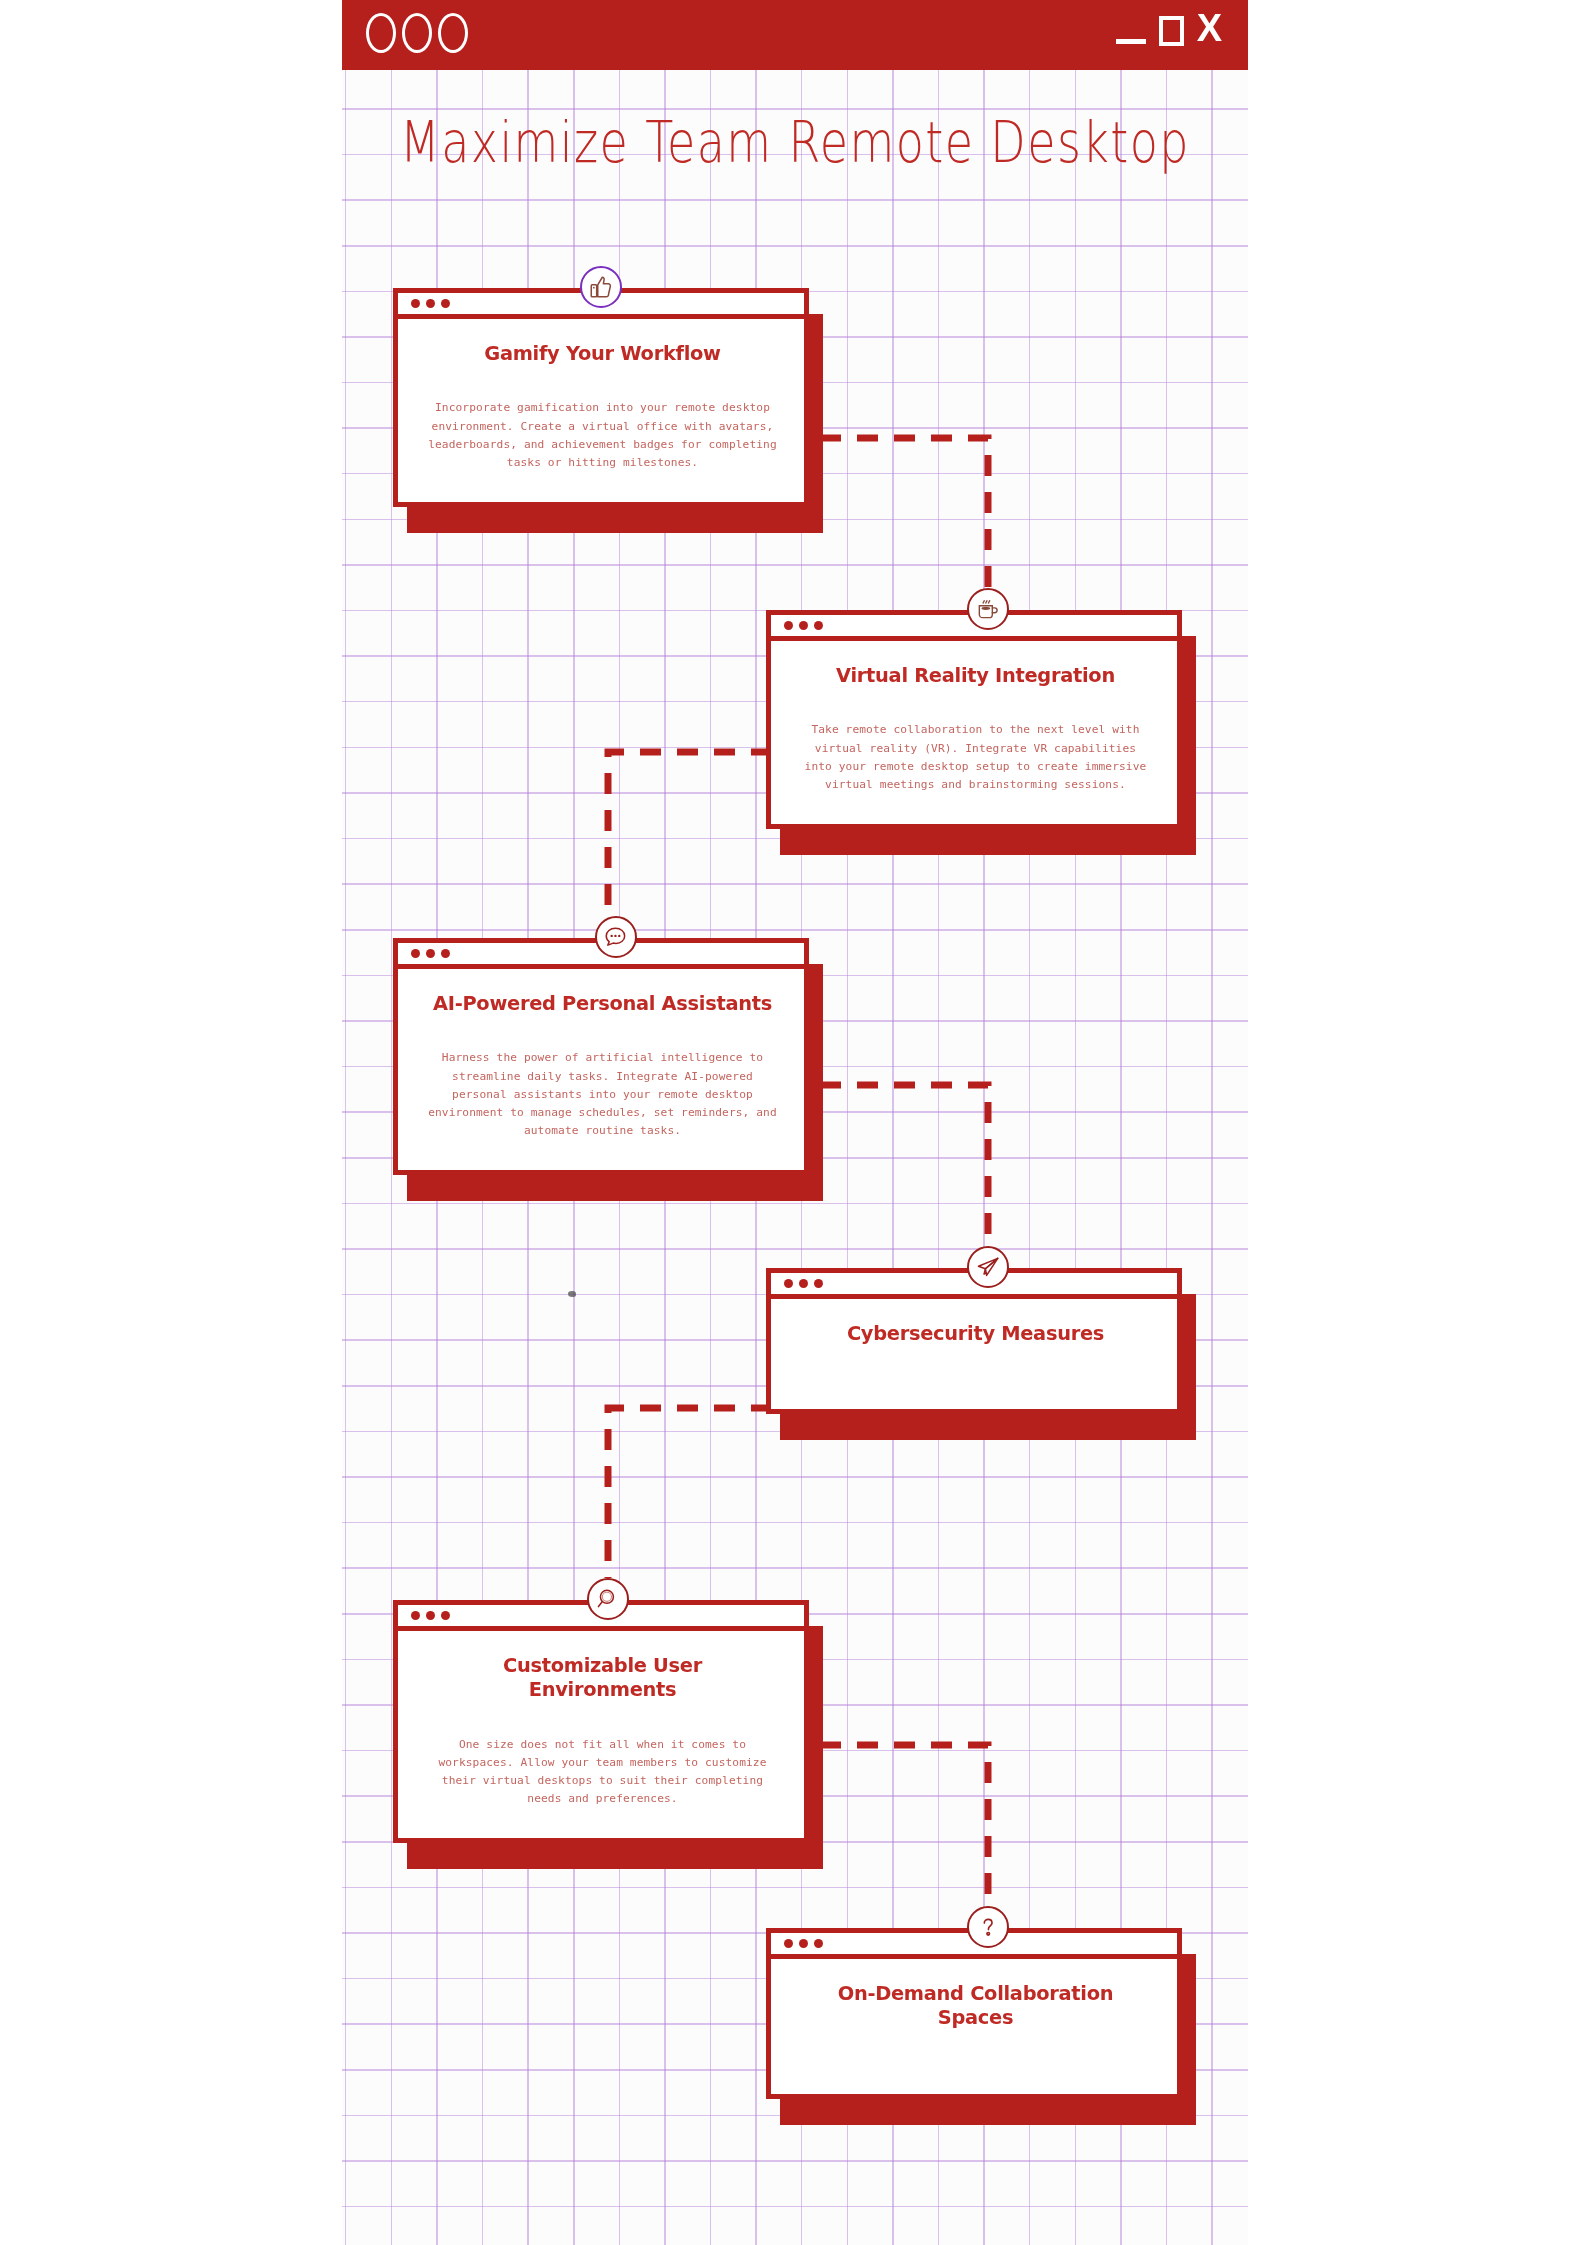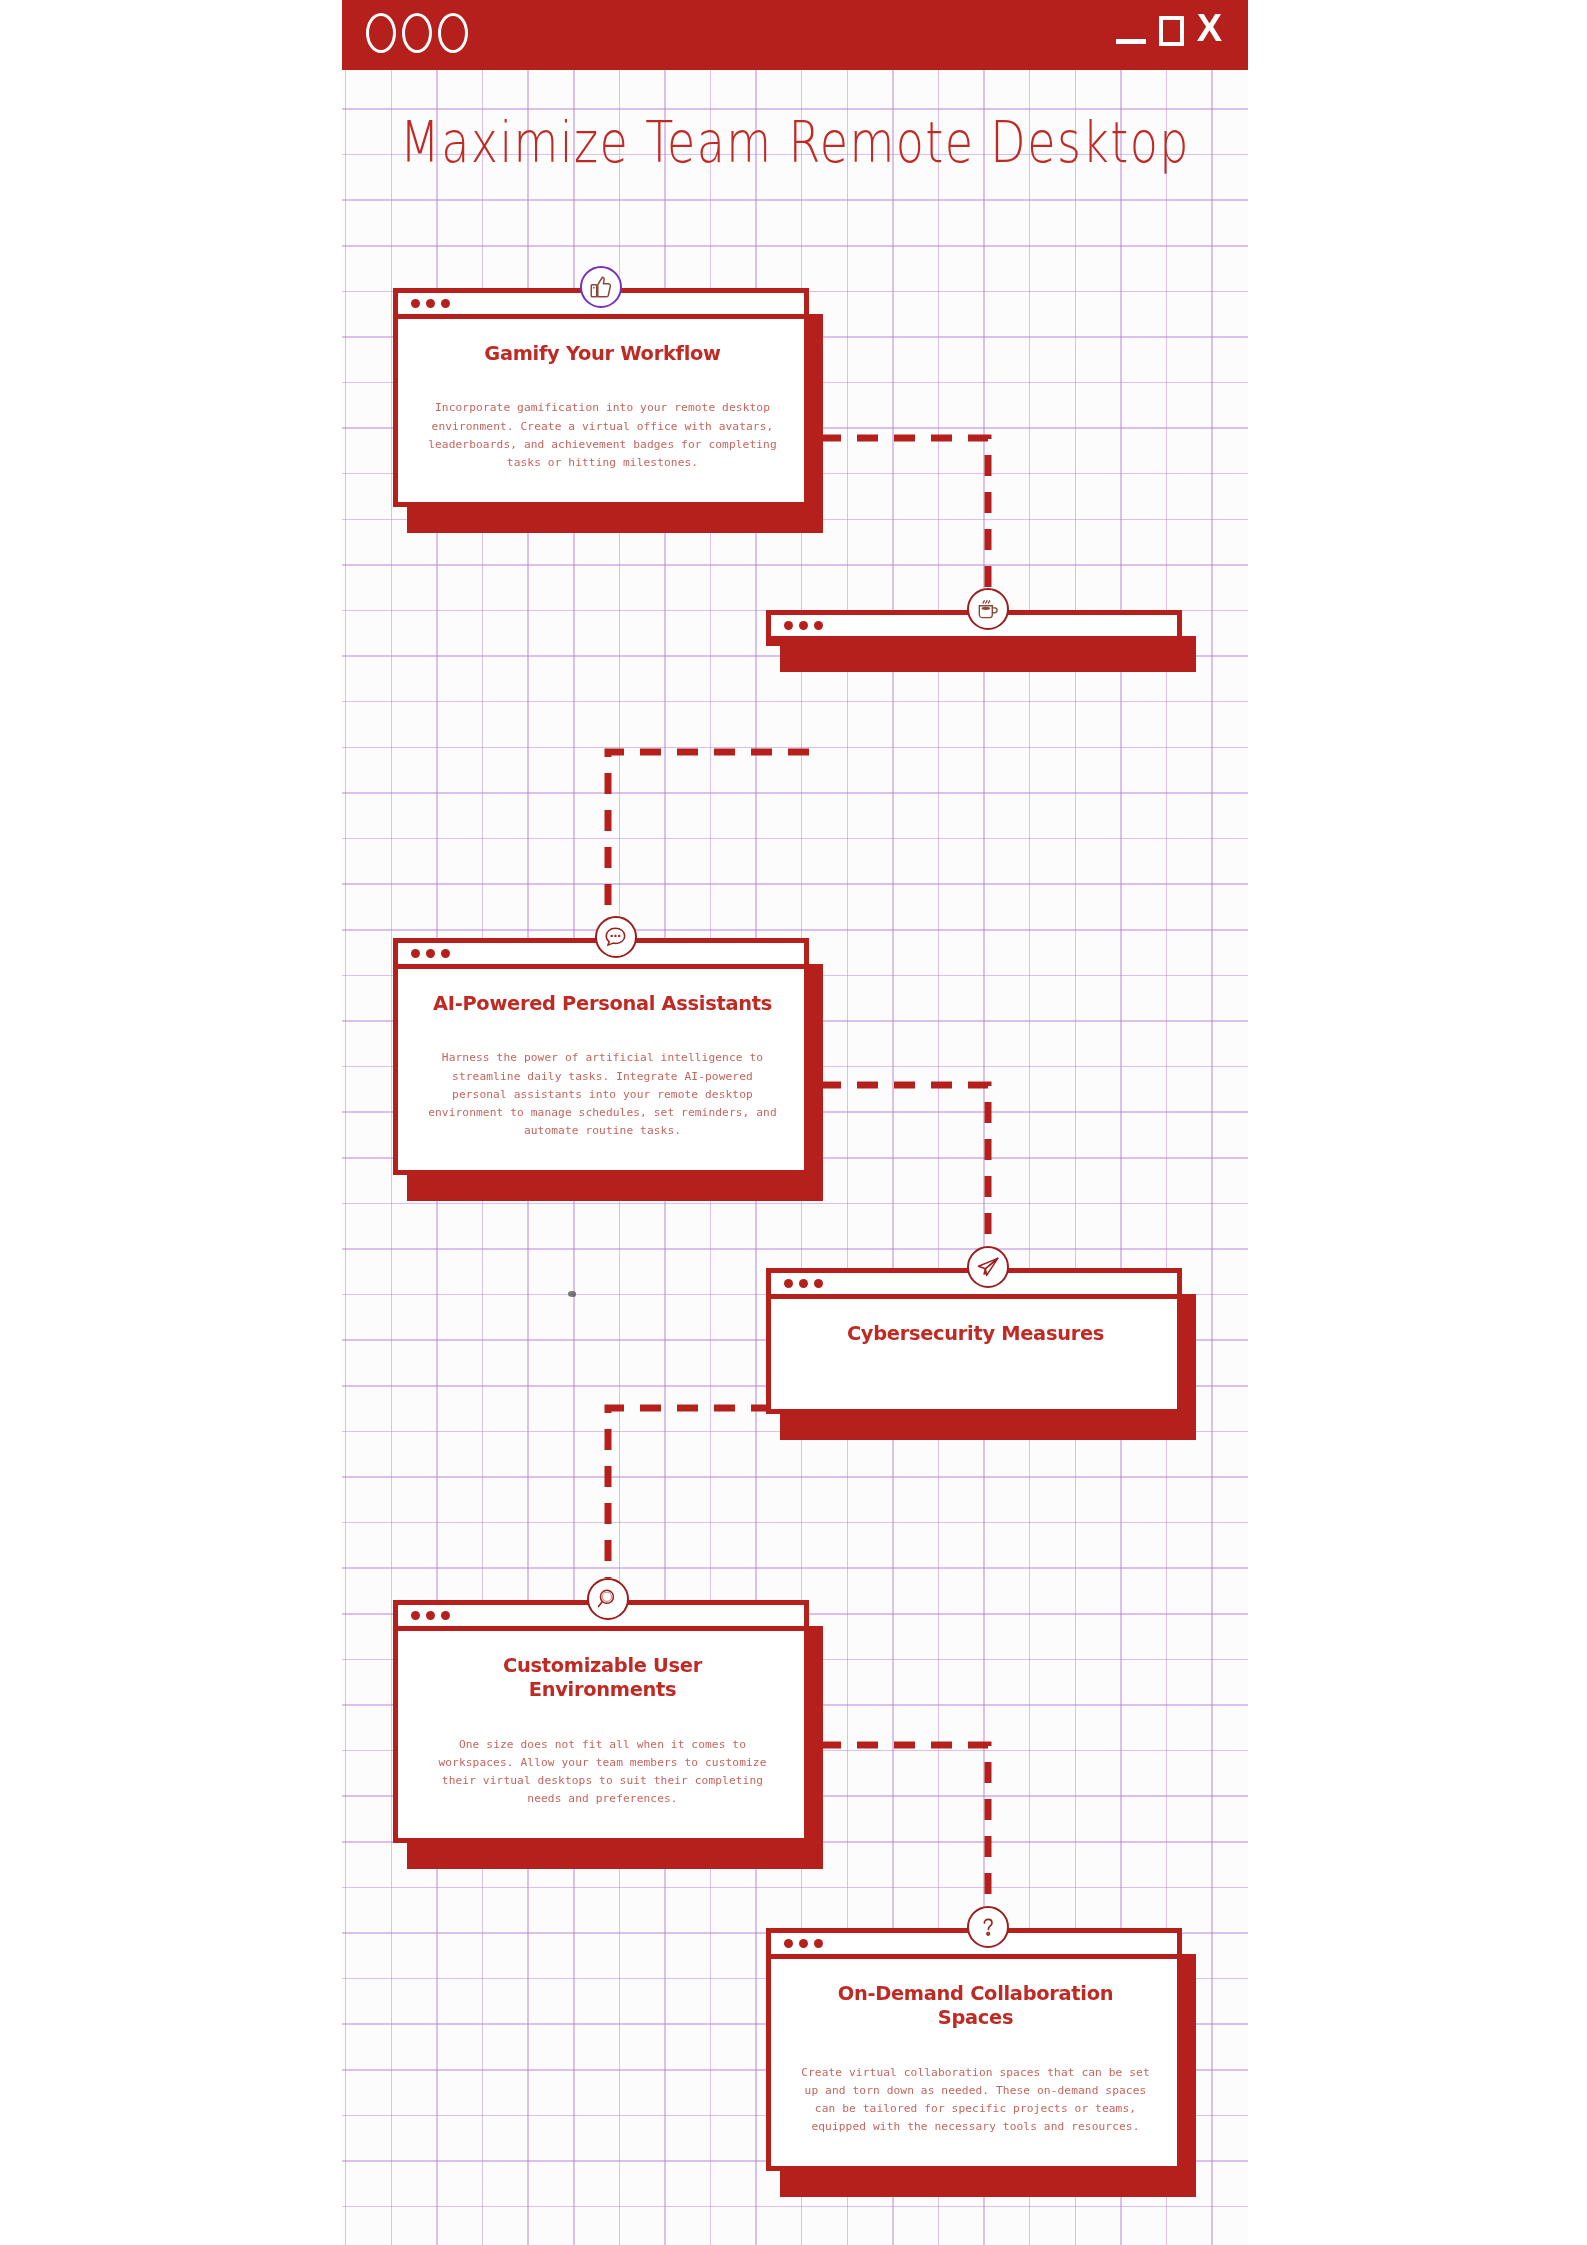--- a/index.html
+++ b/index.html
@@ -264,20 +264,24 @@
     </div>
 
     <div class="card-wrap" style="left:424px; top:610px;">
       <div class="card-shadow"></div>
       <div class="card">
         <div class="card-bar">
           <span class="dot"></span>
           <span class="dot"></span>
           <span class="dot"></span>
         </div>
+        <div class="card-body">
+          <div class="card-title">Virtual Reality Integration</div>
+          <div class="card-text">Take remote collaboration to the next level with virtual reality (VR). Integrate VR capabilities into your remote desktop setup to create immersive virtual meetings and brainstorming sessions.</div>
+        </div>
       </div>
       <div class="icon-badge" style="left:201px; top:-22px;">
         <svg width="26" height="26" viewBox="0 0 24 24" fill="none" stroke="#8a4a3a" stroke-width="1.3" stroke-linecap="round">
           <path d="M4 9h12v8a3 3 0 0 1-3 3H7a3 3 0 0 1-3-3V9z"></path>
           <path d="M16 11h2.2a2.2 2.2 0 0 1 0 4.4H16"></path>
           <path d="M7.5 6.5c0-1 1-1.2 1-2.2M10 6.5c0-1 1-1.2 1-2.2M12.5 6.5c0-1 1-1.2 1-2.2"></path>
           <ellipse cx="10" cy="11.4" rx="4" ry="1.5" fill="#8a4a3a" stroke="none"></ellipse>
         </svg>
       </div>
     </div>
@@ -351,21 +355,20 @@
     <div class="card-wrap" style="left:424px; top:1928px;">
       <div class="card-shadow"></div>
       <div class="card">
         <div class="card-bar">
           <span class="dot"></span>
           <span class="dot"></span>
           <span class="dot"></span>
         </div>
         <div class="card-body">
           <div class="card-title">On-Demand Collaboration Spaces</div>
-          <div class="card-text">Create virtual collaboration spaces that can be set up and torn down as needed. These on-demand spaces can be tailored for specific projects or teams, equipped with the necessary tools and resources.</div>
         </div>
       </div>
       <div class="icon-badge" style="left:201px; top:-22px;">
         <svg width="26" height="26" viewBox="0 0 24 24" fill="none" stroke="#9b1f1c" stroke-width="1.5" stroke-linecap="round">
           <path d="M8.6 8.4c0-2 1.6-3.4 3.6-3.4s3.5 1.4 3.5 3.2c0 2.6-3.3 2.9-3.3 5.6v.6"></path>
           <circle cx="12.2" cy="18.3" r="1.2" fill="none"></circle>
         </svg>
       </div>
     </div>
 

